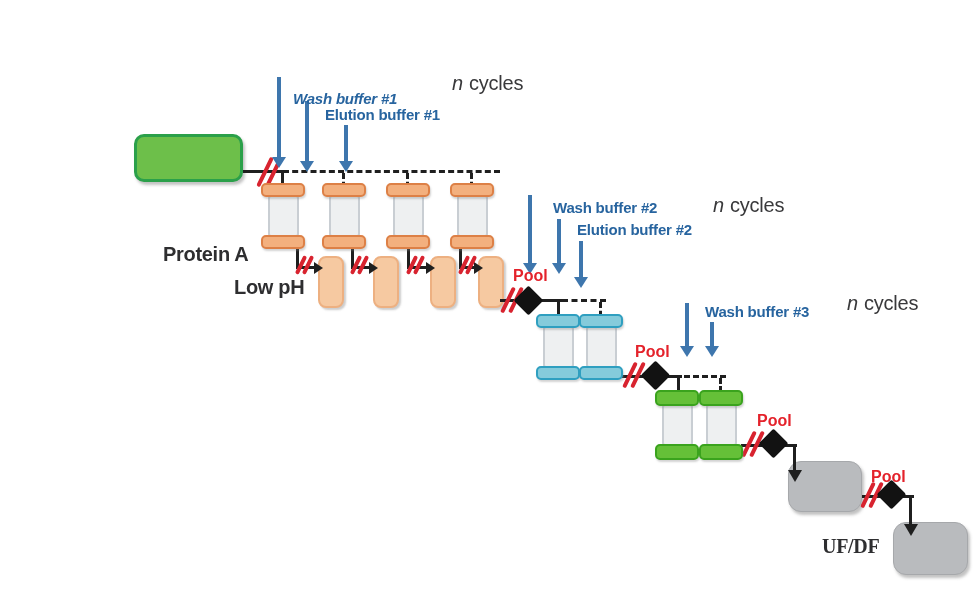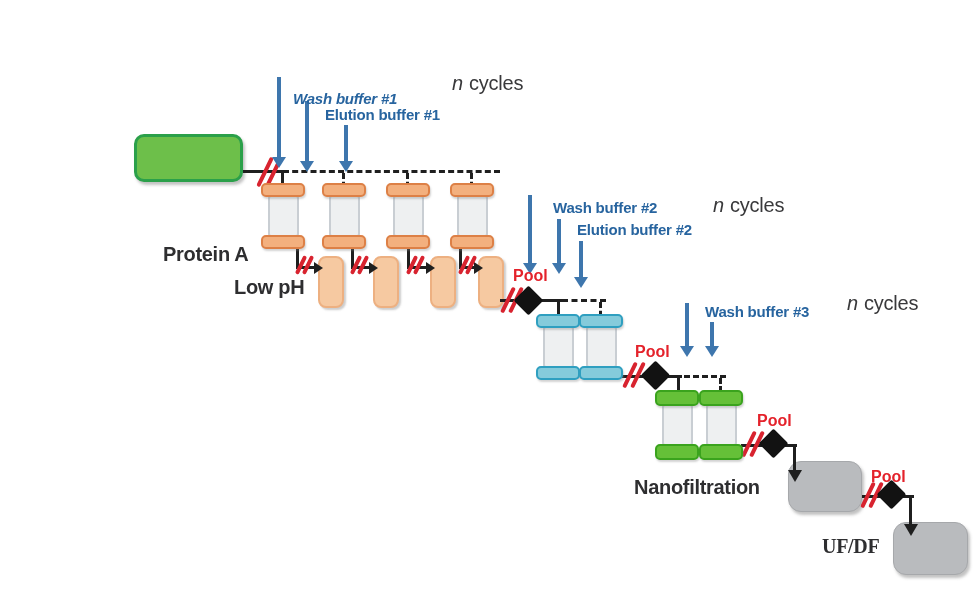--- a/index.html
+++ b/index.html
@@ -190,21 +190,20 @@
   <div class="bvl" style="left:579px;top:241px;height:36px;"></div>
   <div class="bah" style="left:574px;top:277px;"></div>
 
   <div class="bvl" style="left:685px;top:303px;height:43px;"></div>
   <div class="bah" style="left:680px;top:346px;"></div>
   <div class="bvl" style="left:710px;top:322px;height:24px;"></div>
   <div class="bah" style="left:705px;top:346px;"></div>
 
   <div class="lbl" style="left:163px;top:205px;margin-top:38px;">Protein A</div>
   <div class="lbl" style="left:234px;top:276px;">Low pH</div>
-  <div class="lbl" style="left:634px;top:476px;">Nanofiltration</div>
   <div class="lbl" style="left:822px;top:535px;font-family:Liberation Serif, serif;">UF/DF</div>
 
   <div class="blbl" style="left:293px;top:90px;font-style:italic;">Wash buffer #1</div>
   <div class="blbl" style="left:325px;top:106px;">Elution buffer #1</div>
 
   <div class="blbl" style="left:553px;top:199px;">Wash buffer #2</div>
   <div class="blbl" style="left:577px;top:221px;">Elution buffer #2</div>
 
   <div class="blbl" style="left:705px;top:303px;">Wash buffer #3</div>
 

